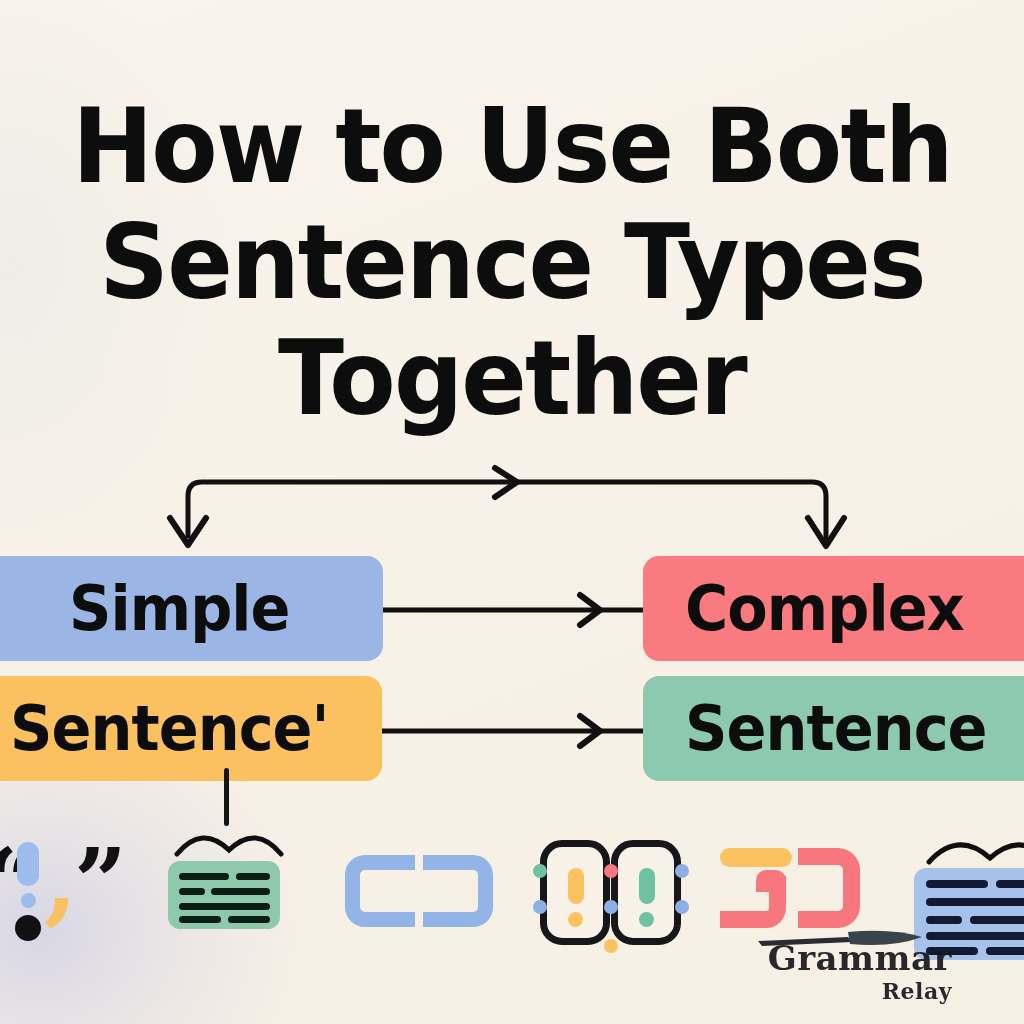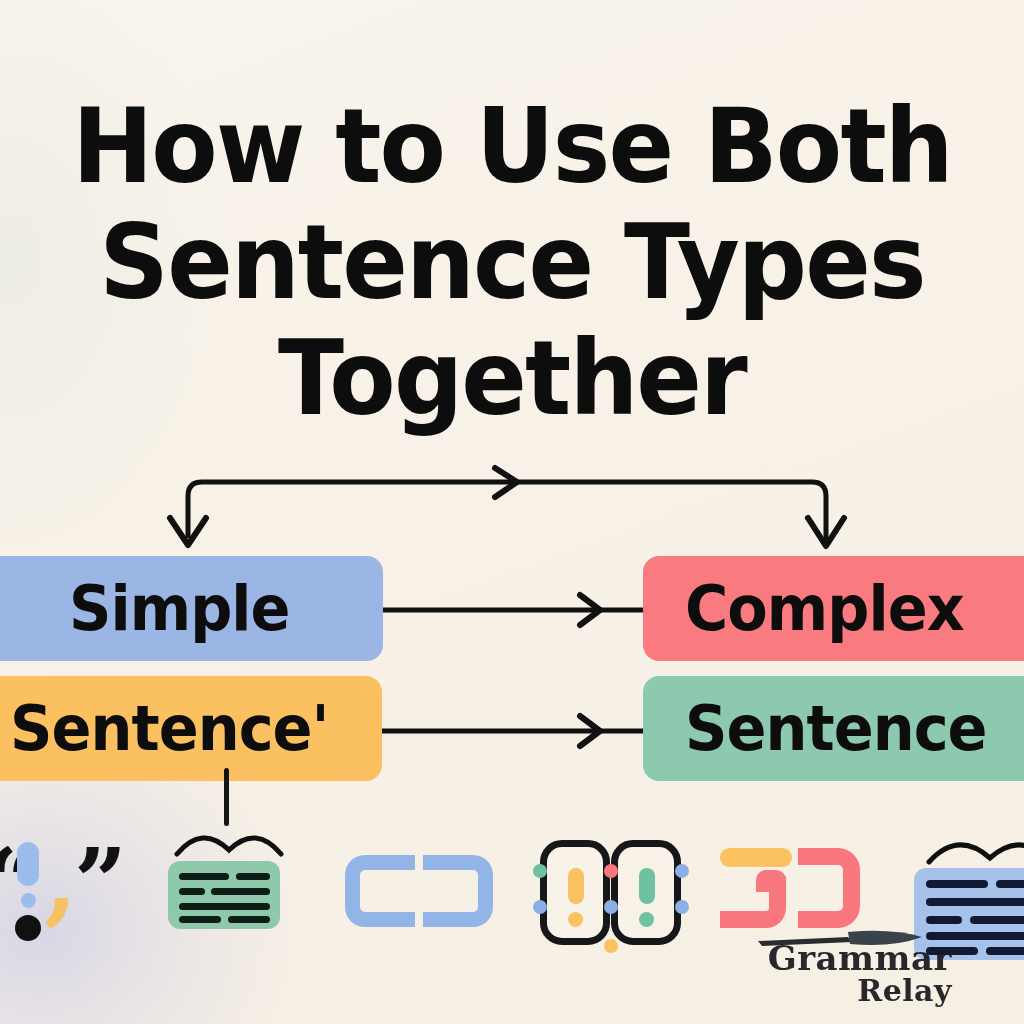--- a/index.html
+++ b/index.html
@@ -201,21 +201,21 @@
   #blue-card .line { background: #121a33; height: 8px; }
 
   
   #watermark {
     position: absolute; left: 700px; top: 942px; width: 252px; height: 76px;
     text-align: right; color: #17171c; opacity: 0.92;
     font-family: "DejaVu Serif", serif; font-weight: bold;
     filter: blur(0.4px);
   }
   #wm-l1 { font-size: 34px; letter-spacing: 0.5px; line-height: 32px; }
-  #wm-l2 { font-size: 30px; letter-spacing: 0.5px; line-height: 34px; }
+  #wm-l2 { font-size: 22px; letter-spacing: 0.5px; line-height: 34px; }
   #wm-pen {
     position: absolute; left: 56px; top: -14px; width: 170px; height: 22px;
   }
 </style>
 </head>
 <body>
 
 <div id="canvas">
 
   <div id="title">How to Use Both

